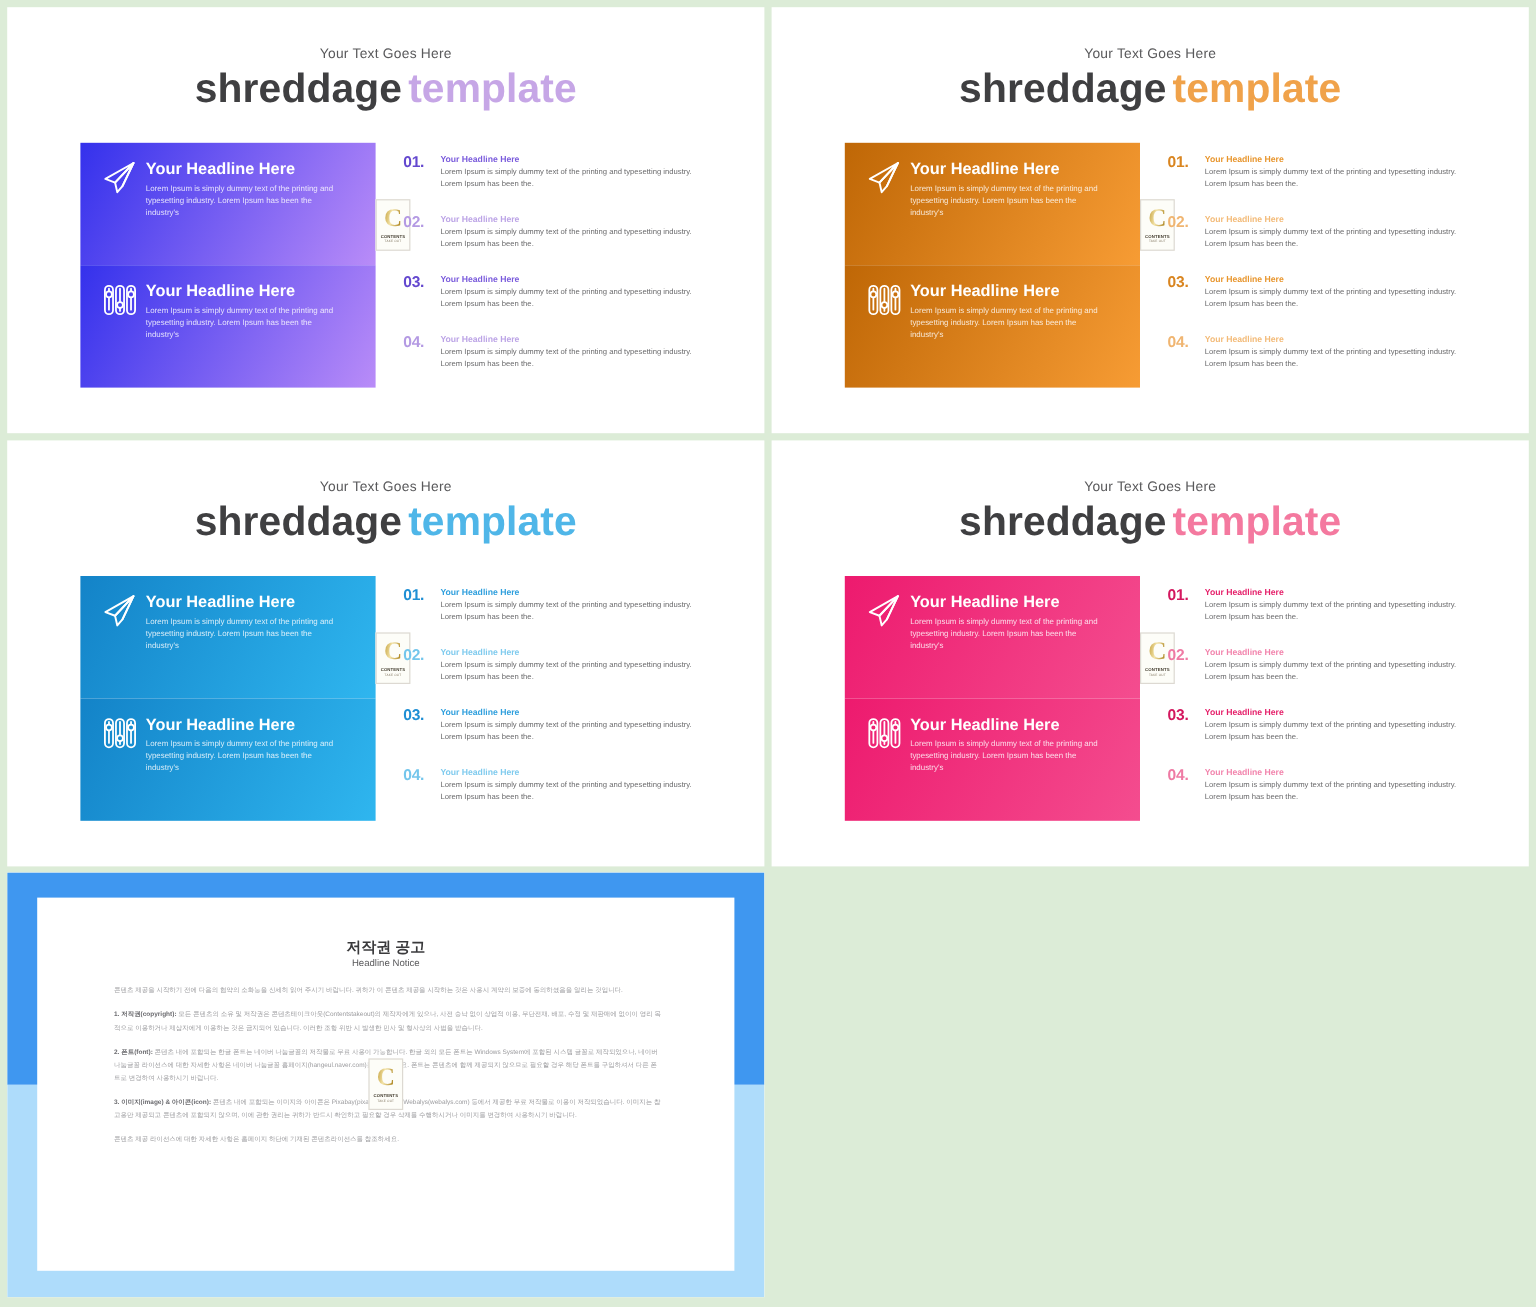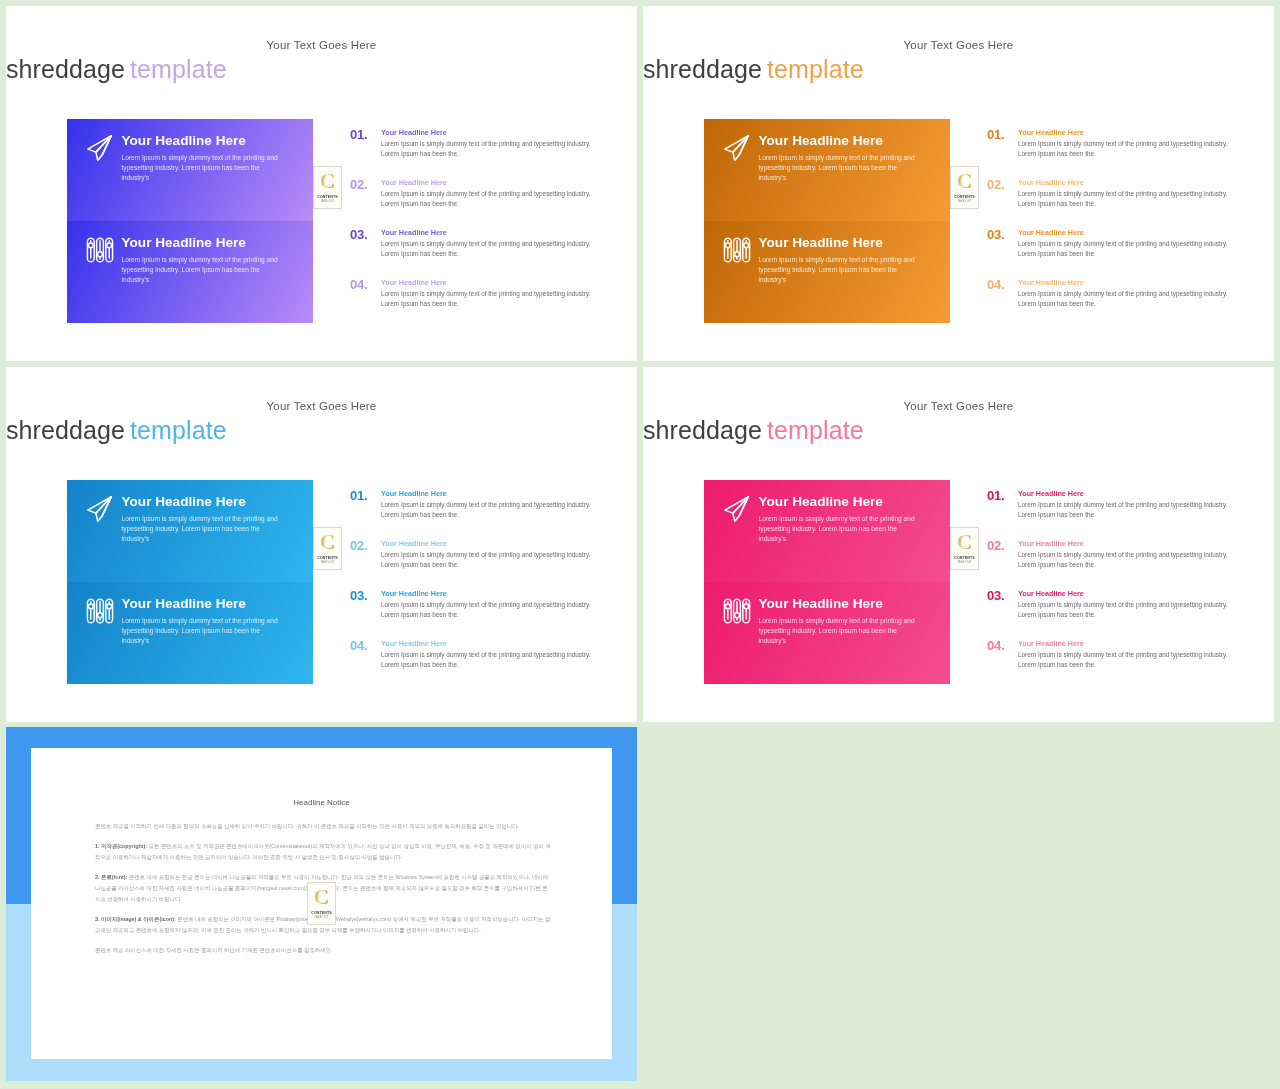--- a/index.html
+++ b/index.html
@@ -11,22 +11,22 @@
   .slide{position:absolute;background:#fff;overflow:hidden;}
   .s1{left:6px;  top:6px;   width:631px;height:355px;}
   .s2{left:643px;top:6px;   width:631px;height:355px;}
   .s3{left:6px;  top:367px; width:631px;height:355px;}
   .s4{left:643px;top:367px; width:631px;height:355px;}
   .s5{left:6px;  top:727px; width:631px;height:354px;}
 
   
   .eyebrow{position:absolute;left:0;right:0;top:33px;text-align:center;
            font-size:11.5px;color:#59595b;letter-spacing:.2px;}
-  .bigtitle{position:absolute;left:0;right:0;top:49px;
-            font-size:25px;color:#3f3f41;font-weight:400;letter-spacing:.1px;}
+  .bigtitle{position:absolute;left:0;right:0;top:49px;text-align:center;
+            font-size:34px;color:#3f3f41;font-weight:700;letter-spacing:.1px;}
   .bigtitle .accent{margin-left:5px;}
 
   
   .panel{position:absolute;left:61px;width:246px;height:102px;color:#fff;}
   .panel.p1{top:113px;}
   .panel.p2{top:215px;}
   .panel .picon{position:absolute;left:18px;top:14px;width:30px;height:30px;}
   .panel .phead{position:absolute;left:54.5px;top:14.5px;font-size:13.6px;
                 font-weight:700;letter-spacing:0px;line-height:14px;}
   .panel .pbody{position:absolute;left:54.5px;top:34px;width:162px;
@@ -39,21 +39,21 @@
            font-family:"Liberation Serif",serif;font-size:21px;font-weight:700;
            line-height:21px;
            background:linear-gradient(100deg,#6b5110 0%,#caa94a 25%,#f3e3a8 45%,#b5902f 70%,#7c5f17 100%);
            -webkit-background-clip:text;background-clip:text;color:transparent;}
   .wm .wmb{position:absolute;left:0;right:0;top:28px;text-align:center;
            font-size:3.6px;font-weight:700;letter-spacing:.1px;color:#4a4436;}
   .wm .wmt{position:absolute;left:0;right:0;top:33px;text-align:center;
            font-size:2.6px;letter-spacing:.15px;color:#8a7f6b;}
 
   
-  .list{position:absolute;left:344px;top:118px;width:260px;}
+  .list{position:absolute;left:330px;top:118px;width:260px;}
   .li{position:relative;height:50px;}
   .li .num{position:absolute;left:0;top:3px;font-size:13px;font-weight:700;
            letter-spacing:-.2px;}
   .li .lhead{position:absolute;left:31px;top:4px;font-size:7.2px;font-weight:700;}
   .li .lbody{position:absolute;left:31px;top:15px;width:222px;font-size:6.4px;
              line-height:9.6px;color:#6a6a6c;}
 
   
   .cp-outer{position:absolute;left:0;top:0;width:631px;height:354px;}
   .cp-blue{position:absolute;left:0;top:0;width:631px;height:177px;background:#3f97f0;}
@@ -302,20 +302,21 @@
           <span class="lhead" style="color:#f285ad">Your Headline Here</span>
           <span class="lbody">Lorem Ipsum is simply dummy text of the printing and typesetting industry. Lorem Ipsum has been the.</span>
         </div>
       </div>
     </div>
     <div class="slide s5">
       <div class="cp-outer">
         <div class="cp-blue"></div>
         <div class="cp-blue2"></div>
         <div class="cp-card">
+          <div class="cp-title">저작권 공고</div>
           <div class="cp-sub">Headline Notice</div>
           <div class="cp-body">
             <p>콘텐츠 제공을 시작하기 전에 다음의 협약의 소화능을 신세히 읽어 주시기 바랍니다. 귀하가 이 콘텐츠 제공을 시작하는 것은 사용시 계약의 보증에 동의하셨음을 알리는 것입니다.</p>
             <p><b>1. 저작권(copyright):</b><span> 모든 콘텐츠의 소유 및 저작권은 콘텐츠테이크아웃(Contentstakeout)의 제작자에게 있으나, 사전 승낙 없이 상업적 이용, 무단전재, 배포, 수정 및 재판매에 없이이 영리 목적으로 이용하거나 제삼자에게 이용하는 것은 금지되어 있습니다. 이러한 조항 위반 시 발생한 민사 및 형사상의 사법을 받습니다.</span></p>
             <p><b>2. 폰트(font):</b><span> 콘텐츠 내에 포함되는 한글 폰트는 네이버 나눔글꼴의 저작물로 무료 사용이 가능합니다. 한글 외의 모든 폰트는 Windows System에 포함된 시스템 글꼴로 제작되었으나, 네이버 나눔글꼴 라이선스에 대한 자세한 사항은 네이버 나눔글꼴 홈페이지(hangeul.naver.com)를 참조하세요. 폰트는 콘텐츠에 함께 제공되지 않으므로 필요할 경우 해당 폰트를 구입하셔서 다른 폰트로 변경하여 사용하시기 바랍니다.</span></p>
             <p><b>3. 이미지(image) &amp; 아이콘(icon):</b><span> 콘텐츠 내에 포함되는 이미지와 아이콘은 Pixabay(pixabay.com)와 Webalys(webalys.com) 등에서 제공한 무료 저작물로 이용이 저작되었습니다. 이미지는 참고용만 제공되고 콘텐츠에 포함되지 않으며, 이에 관한 권리는 귀하가 반드시 확인하고 필요할 경우 삭제를 수행하시거나 이미지를 변경하여 사용하시기 바랍니다.</span></p>
             <p>콘텐츠 제공 라이선스에 대한 자세한 사항은 홈페이지 하단에 기재된 콘텐츠라이선스를 참조하세요.</p>
           </div>
         </div>
         <div class="wm" style="left:301px;top:155px">

